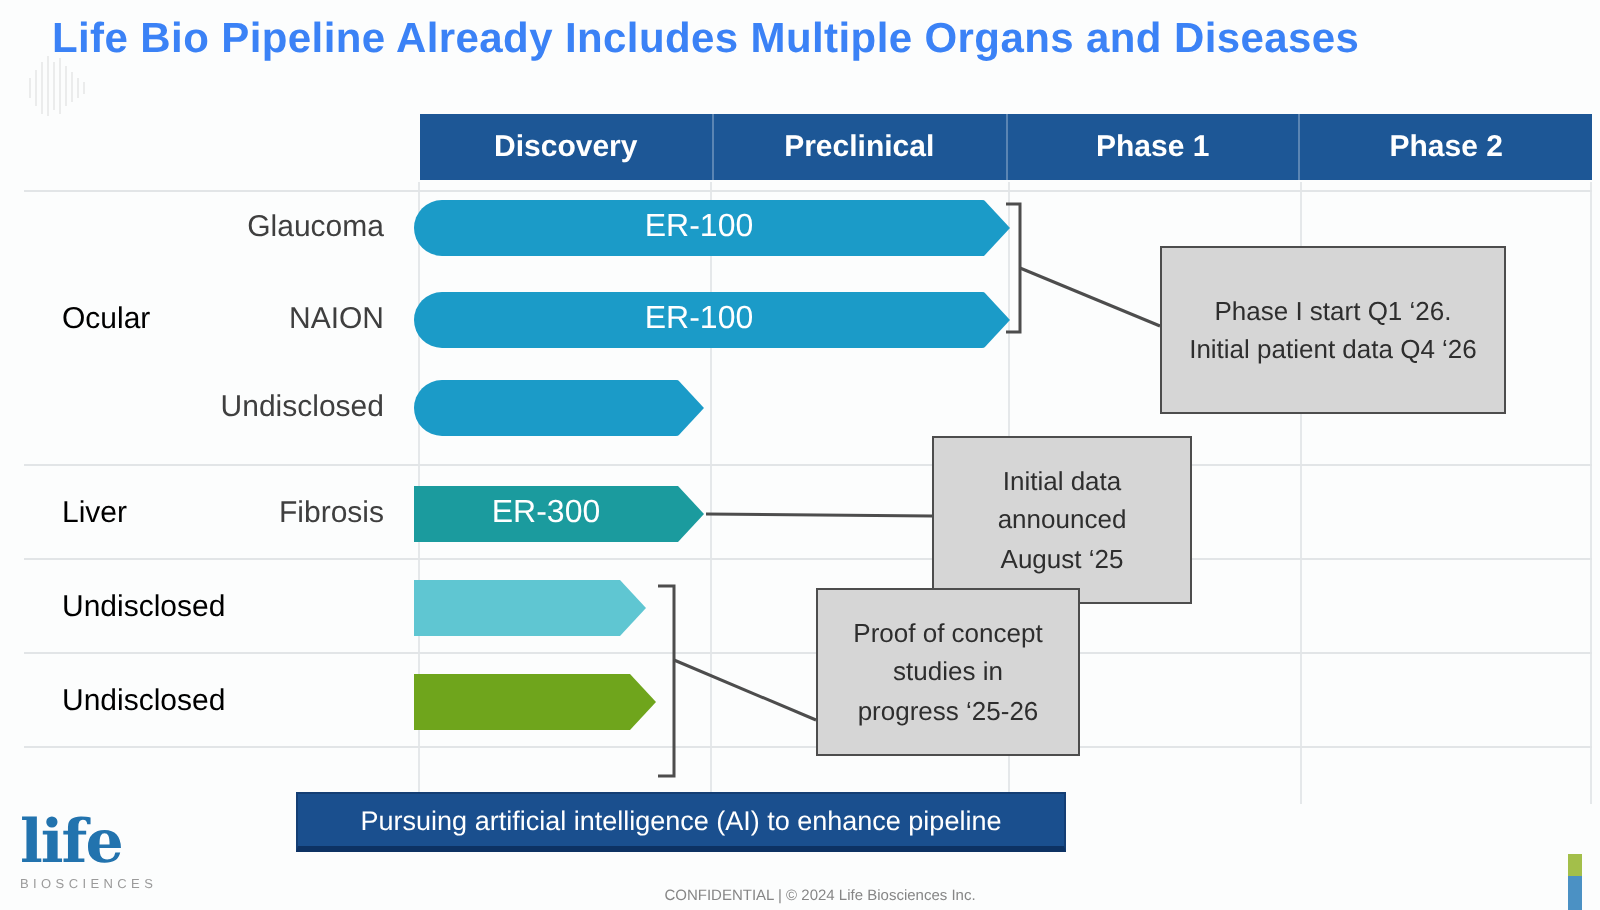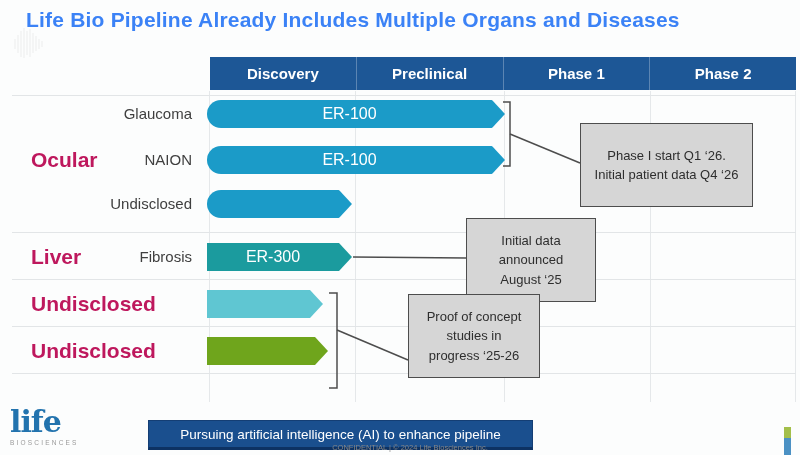--- a/index.html
+++ b/index.html
@@ -39,38 +39,38 @@
   .bar-teal{background:#1b9b9e;}
   .bar-cyan{background:#5fc6d2;}
   .bar-green{background:#6fa51c;}
 
   .indication{
     position:absolute;left:100px;width:92px;height:28px;line-height:28px;
     text-align:right;font-size:15px;color:#3f3f3f;
   }
   .organ{
     position:absolute;left:31px;height:28px;line-height:28px;
-    font-size:21px;font-weight:bold;color:#be185d;
+    font-size:15px;font-weight:normal;color:#000000;
   }
 
   .overlay{position:absolute;left:0;top:0;pointer-events:none;}
 
   .callout{
     position:absolute;box-sizing:border-box;
     background:#d6d6d6;border:1.5px solid #4d4d4d;
     display:flex;align-items:center;justify-content:center;
     text-align:center;font-size:13px;line-height:1.5;color:#2e2e2e;
     white-space:pre-line;
   }
   .callout-1{left:580px;top:123px;width:173px;height:84px;}
   .callout-2{left:466px;top:218px;width:130px;height:84px;}
   .callout-3{left:408px;top:294px;width:132px;height:84px;}
 
   .banner{
-    position:absolute;left:148px;top:420px;width:385px;height:30px;box-sizing:border-box;
+    position:absolute;left:148px;top:396px;width:385px;height:30px;box-sizing:border-box;
     background:#1a4f8e;border:1px solid #143e74;border-bottom:3px solid #0d3263;
     display:flex;align-items:center;justify-content:center;
     color:#ffffff;font-size:13.5px;
   }
   .footer{
     position:absolute;left:410px;top:443px;transform:translateX(-50%);
     font-size:7.5px;color:#868686;white-space:nowrap;
   }
   .logo{position:absolute;left:10px;top:407px;}
   .logo-word{

